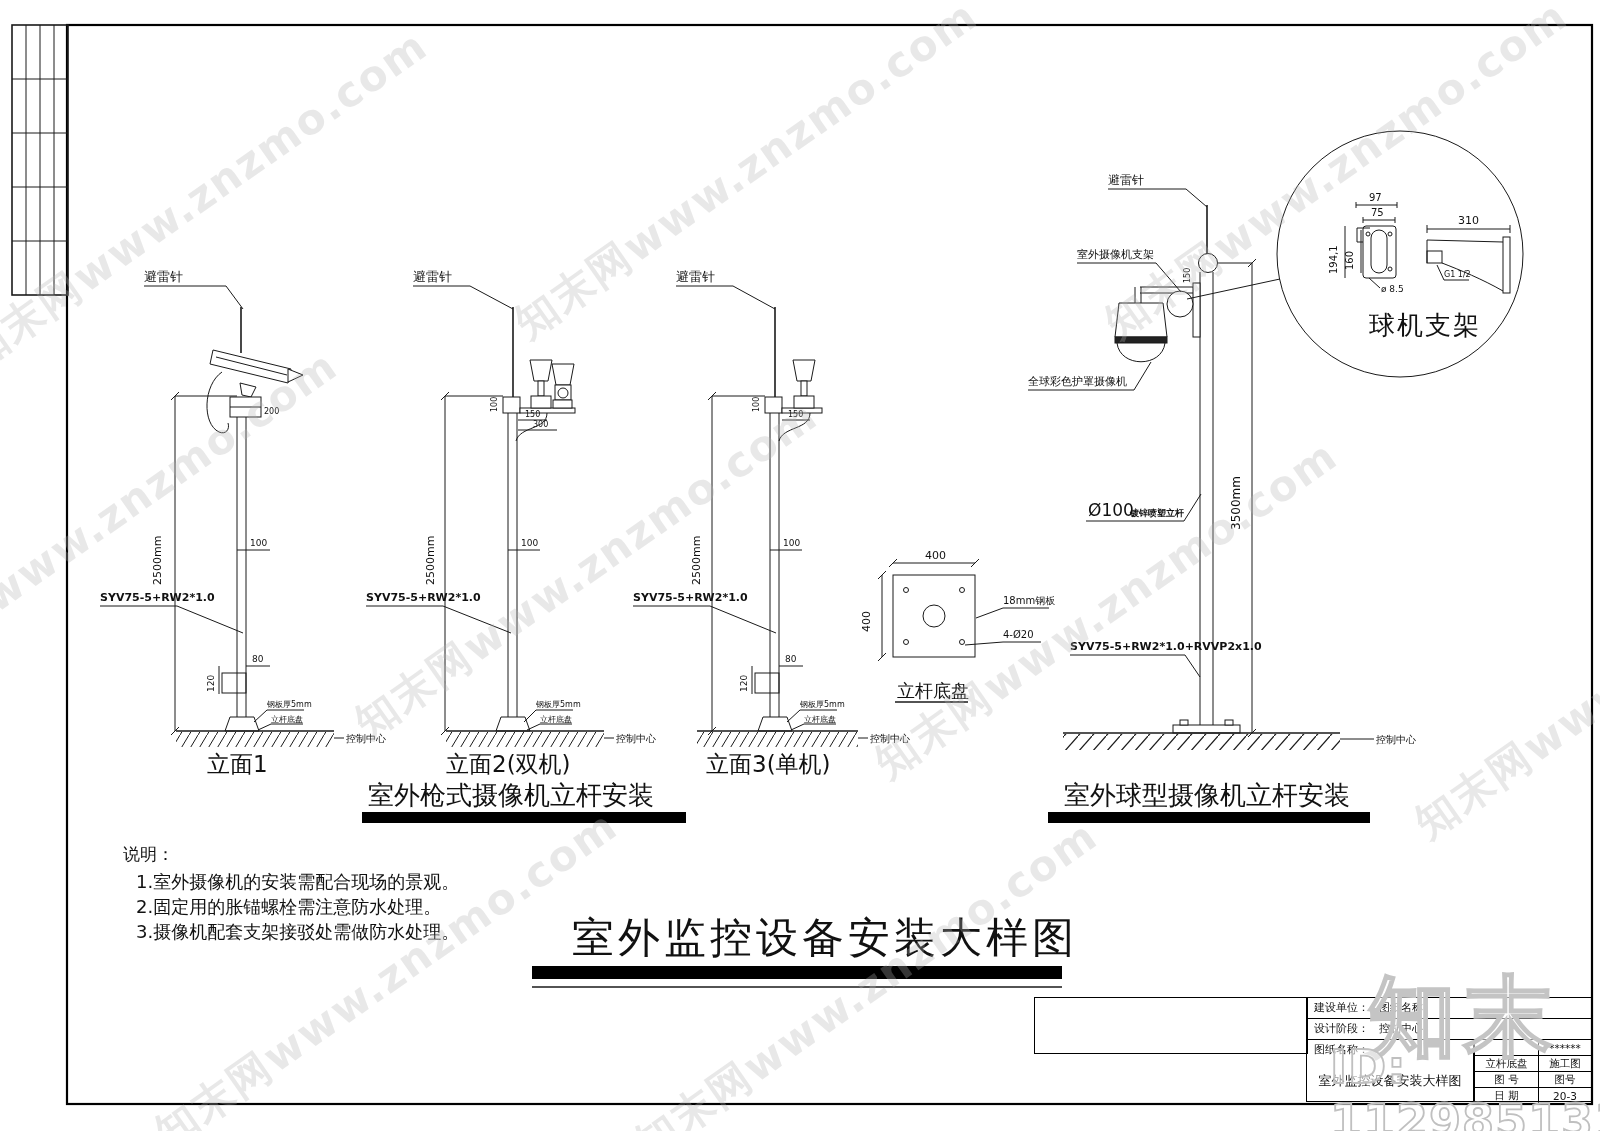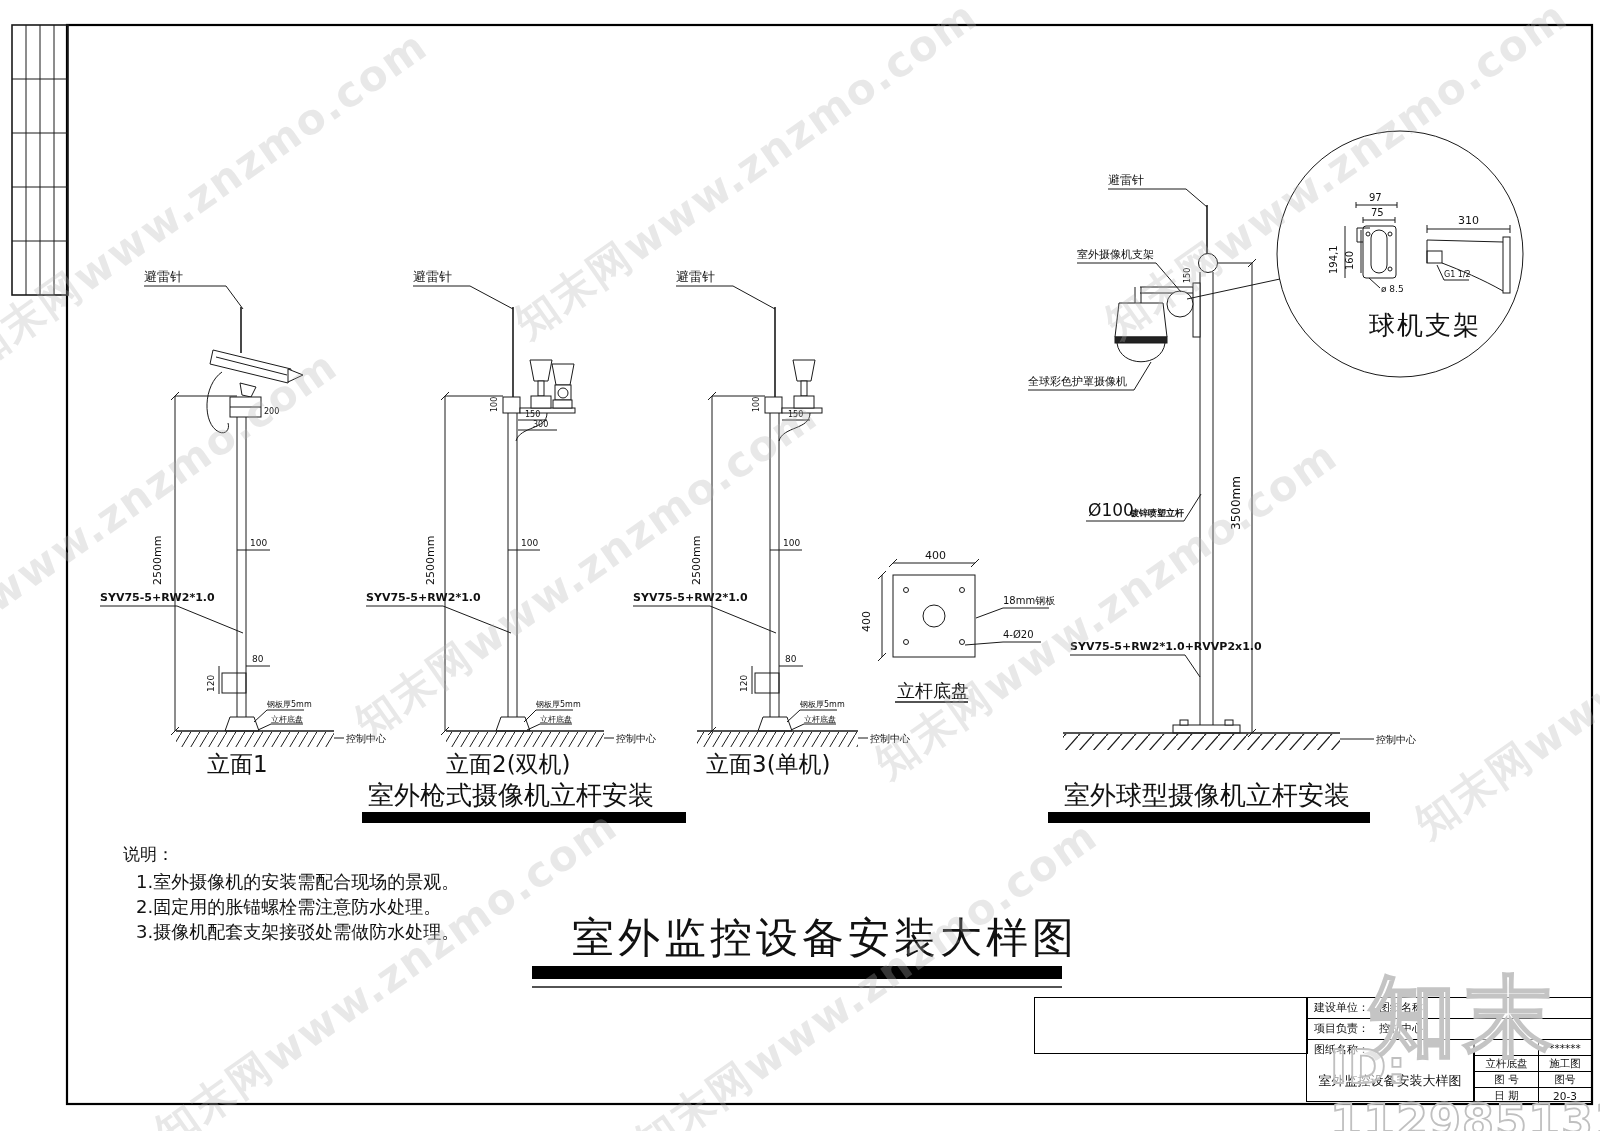--- a/index.html
+++ b/index.html
@@ -350,21 +350,21 @@
 
 <div class="tb tb-topbox"></div>
 
 
 <div class="tb tb-right">
   <div class="tb-r-row">
     <span>建设单位：</span>
     <span>图纸名称</span>
   </div>
   <div class="tb-r-row">
-    <span>项目负责：</span>
+    <span>设计阶段：</span>
     <span>控制中心</span>
   </div>
   <div class="tb-r-bottom">
     <div class="tb-name">
       <div class="lbl">图纸名称：</div>
       <div class="nm">室外监控设备安装大样图</div>
     </div>
     <div class="tb-grid">
       <div></div>
       <div>******</div>

